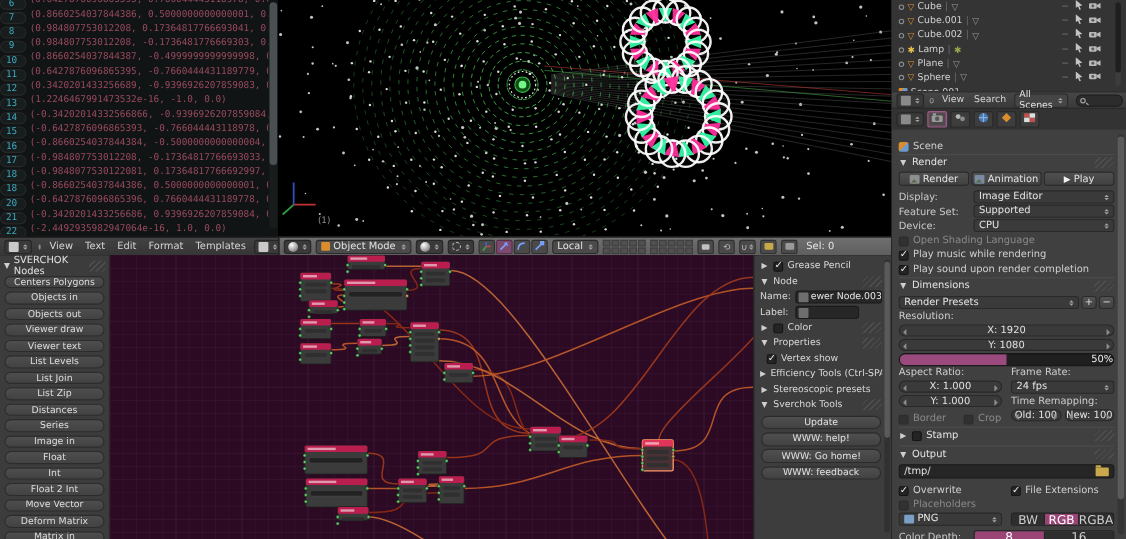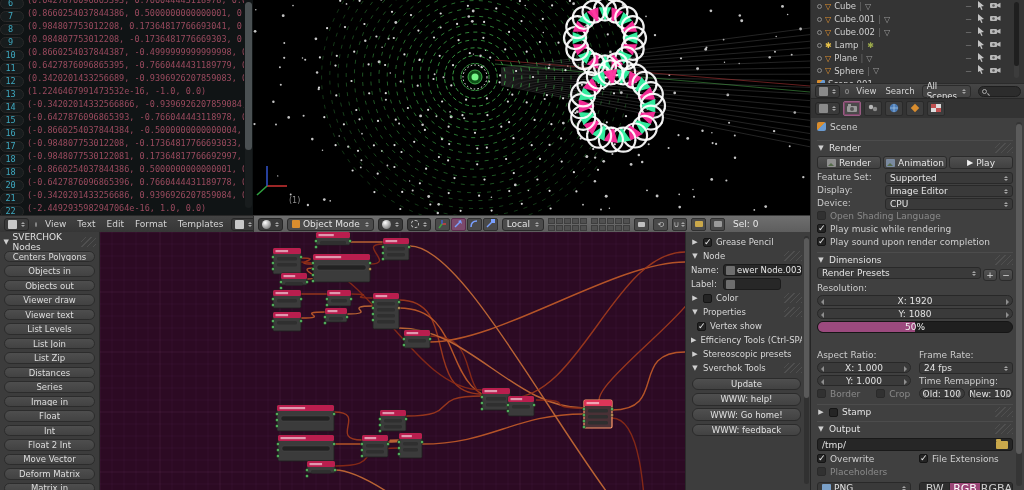--- a/index.html
+++ b/index.html
@@ -79,38 +79,38 @@
   .search-pill{display:flex;align-items:center;gap:2px;width:54px;height:11px;background:#2c2c2c;border:1px solid #1e1e1e;border-radius:6px;padding:0 3px;margin-left:2px}
   .mag{width:5px;height:5px;border:1px solid #aaa;border-radius:50%;position:relative}
   .mag::after{content:"";position:absolute;left:4px;top:4px;width:3px;height:1px;background:#aaa;transform:rotate(45deg)}
   .props-tabs{position:absolute;left:0;top:98px;width:214px;height:20px;background:#333;display:flex;align-items:center;gap:3px;padding:0 4px;border-top:1px solid #282828}
   .ptab{width:18px;height:15px;background:#3d3d3d;border:1px solid #2a2a2a;border-radius:2px;display:flex;align-items:center;justify-content:center}
   .ptab.active{border-color:#9a5c84;background:#4a4a4a;box-shadow:0 0 0 1px #7c4868 inset}
 
   .props{position:absolute;left:0;top:118px;width:214px;height:372px;background:#404040;padding:4px 12px 0 6px;overflow:hidden;font-size:9px}
   .props-scroll{position:absolute;right:2px;top:122px;width:6px;height:364px;background:#353535;border-radius:3px}
   .props-scroll .thumb{position:absolute;top:2px;width:6px;height:330px;background:#5b5b5b;border-radius:3px}
-  .prow{display:flex;align-items:flex-start;gap:4px;min-height:13px;color:#cfcfcf}
+  .prow{display:flex;align-items:flex-end;gap:4px;min-height:13px;color:#cfcfcf}
   .phead{display:flex;align-items:center;gap:4px;height:15px;color:#e2e2e2;border-top:1px solid #4c4c4c;margin-top:2px}
   .phead:first-child{border-top:none}
   .lab{width:64px;flex:none;color:#c9c9c9}
   .drop{display:flex;align-items:center;flex:1;height:12px;background:#3a3a3a;border:1px solid #292929;border-radius:3px;padding:0 4px;color:#e4e4e4}
   .drop .dd{margin-left:auto}
   .btn3{flex:1;height:13px;background:linear-gradient(#505050,#414141);border:1px solid #2b2b2b;border-radius:3px;
         display:flex;align-items:center;justify-content:center;gap:3px;color:#e4e4e4}
   .cb{width:9px;height:9px;background:#242424;border:1px solid #151515;border-radius:2px;position:relative;flex:none}
   .cb.on::after{content:"✓";position:absolute;left:0px;top:-2px;font-size:9px;color:#ececec}
   .dis{opacity:.5}
   .num{position:relative;display:flex;align-items:center;justify-content:center;height:11px;background:#3a3a3a;border:1px solid #282828;border-radius:6px;color:#e2e2e2;margin-top:2px}
   .num .arl,.num .arr{position:absolute;top:3px;width:0;height:0;border:3px solid transparent}
   .num .arl{left:3px;border-right-color:#8e8e8e;border-left-width:0}
   .num .arr{right:3px;border-left-color:#8e8e8e;border-right-width:0}
   .slider{position:relative;height:12px;background:#1f1f1f;border:1px solid #161616;border-radius:6px;overflow:hidden;margin-top:2px}
   .slider .fill{position:absolute;left:0;top:0;bottom:0;background:#9b4a7e}
-  .slider .stxt{position:relative;text-align:center;line-height:11px;color:#f0f0f0}
+  .slider .stxt{position:relative;text-align:right;line-height:11px;color:#f0f0f0}
   .cols{display:flex;gap:8px}
   .col{flex:1;min-width:0}
   .seg{display:flex;height:12px;border-radius:3px;overflow:hidden;border:1px solid #222;flex:1}
   .seg>span{flex:1;background:#2e2e2e;display:flex;align-items:center;justify-content:center;font-size:11px;color:#cfcfcf;border-right:1px solid #242424}
   .seg>span:last-child{border-right:none}
   .seg>span.on{background:#9b4577;color:#fff}
   .pathf{display:flex;align-items:center;height:13px;background:#262626;border:1px solid #191919;border-radius:3px;padding:0 4px;color:#e0e0e0;margin-top:2px}
   .folder{margin-left:auto;width:12px;height:8px;background:#c9a84b;border-radius:1px;position:relative}
   .folder::before{content:"";position:absolute;left:0;top:-2px;width:5px;height:2px;background:#c9a84b;border-radius:1px 1px 0 0}
   .sqbtn{width:14px;height:12px;background:linear-gradient(#525252,#424242);border:1px solid #2b2b2b;border-radius:3px;display:flex;align-items:center;justify-content:center;color:#ddd;margin-top:2px}
@@ -2219,33 +2219,33 @@
         <span class="btn3">
             <span class="icon-img" style="background:#7a8aa0"></span>
             <span>Animation</span>
           </span>
         <span class="btn3">
             <span class="play-tri">▶</span>
             <span>Play</span>
           </span>
       </div>
       <div class="prow">
-          <span class="lab">Feature Set:</span>
+          <span class="lab">Display:</span>
           <span class="drop">
-            <span>Supported</span>
+            <span>Image Editor</span>
             <span class="dd">
               <i class="up"></i>
               <i class="dn"></i>
             </span>
           </span>
         </div>
       <div class="prow">
-          <span class="lab">Display:</span>
+          <span class="lab">Feature Set:</span>
           <span class="drop">
-            <span>Image Editor</span>
+            <span>Supported</span>
             <span class="dd">
               <i class="up"></i>
               <i class="dn"></i>
             </span>
           </span>
         </div>
       <div class="prow">
           <span class="lab">Device:</span>
           <span class="drop">
             <span>CPU</span>
@@ -2295,21 +2295,21 @@
               <span class="arl"></span>
               <span>Y: 1080</span>
               <span class="arr"></span>
             </div>
           <div class="slider">
               <span class="fill" style="width:50%"></span>
               <div class="stxt">50%</div>
             </div>
         </div>
       </div>
-      <div class="cols" style="margin-top:17px">
+      <div class="cols" style="margin-top:1px">
         <div class="col">
           <div>Aspect Ratio:</div>
           <div class="num">
               <span class="arl"></span>
               <span>X: 1.000</span>
               <span class="arr"></span>
             </div>
           <div class="num">
               <span class="arl"></span>
               <span>Y: 1.000</span>

